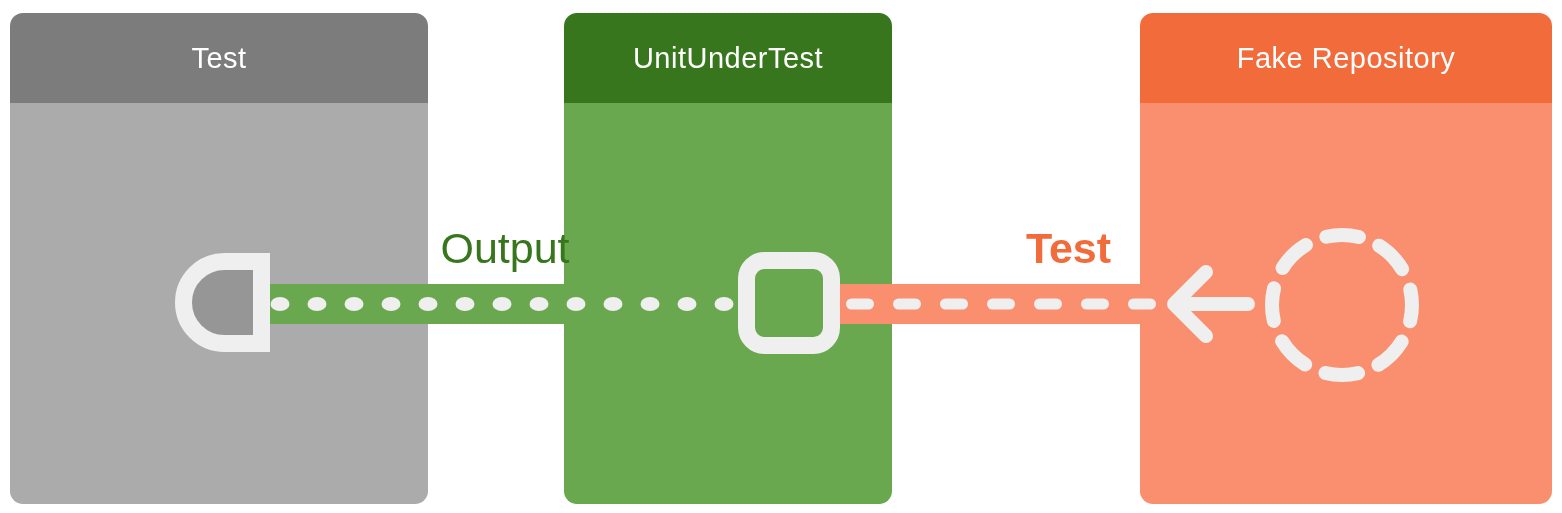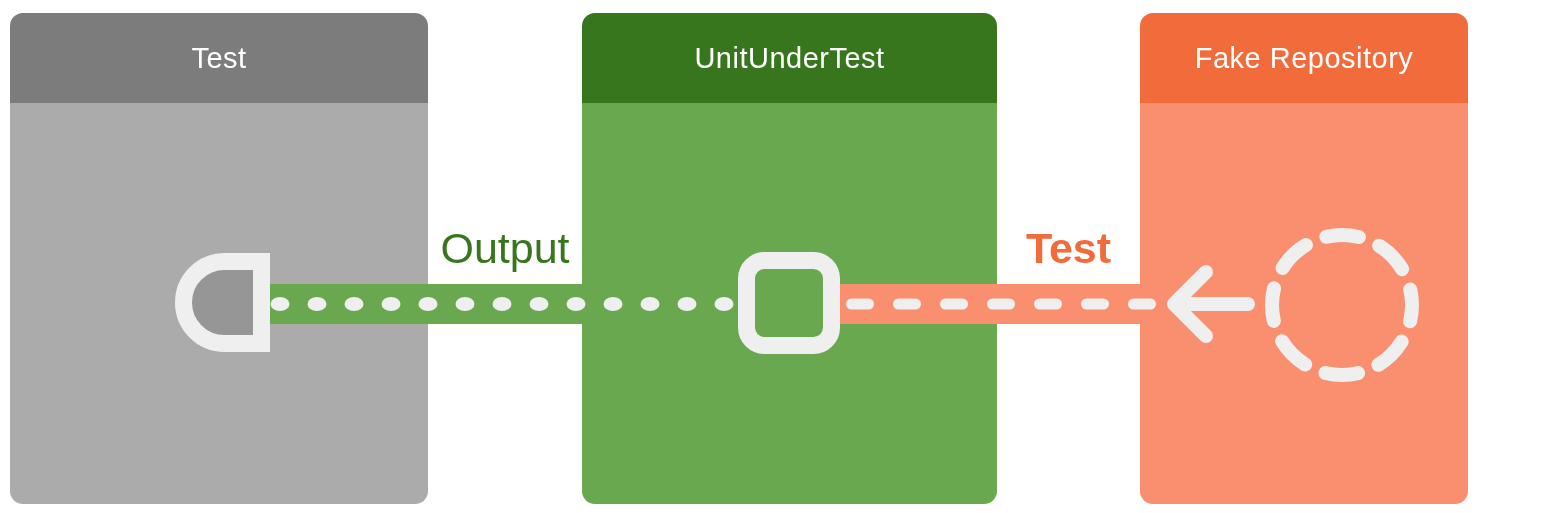--- a/index.html
+++ b/index.html
@@ -27,22 +27,22 @@
     display: flex;
     align-items: center;
     justify-content: center;
     color: #ffffff;
     font-size: 29px;
     letter-spacing: 0.5px;
   }
   .node-body { position: absolute; top: 90px; left: 0; right: 0; bottom: 0; }
 
   .node-test   { left: 10px;   width: 418px; }
-  .node-uut    { left: 582px;  width: 415px; }
-  .node-fake   { left: 1140px; width: 328px; }
+  .node-uut    { left: 564px;  width: 328px; }
+  .node-fake   { left: 1140px; width: 412px; }
 
   .node-test .node-header { background: var(--node0-header, #7c7c7c); }
   .node-test .node-body   { background: var(--node0-body,   #ababab); }
   .node-uut  .node-header { background: var(--node1-header, #38761d); }
   .node-uut  .node-body   { background: var(--node1-body,   #6aa84f); }
   .node-fake .node-header { background: var(--node2-header, #f26b3b); }
   .node-fake .node-body   { background: var(--node2-body,   #f98f6f); }
 
   .overlay {
     position: absolute;

